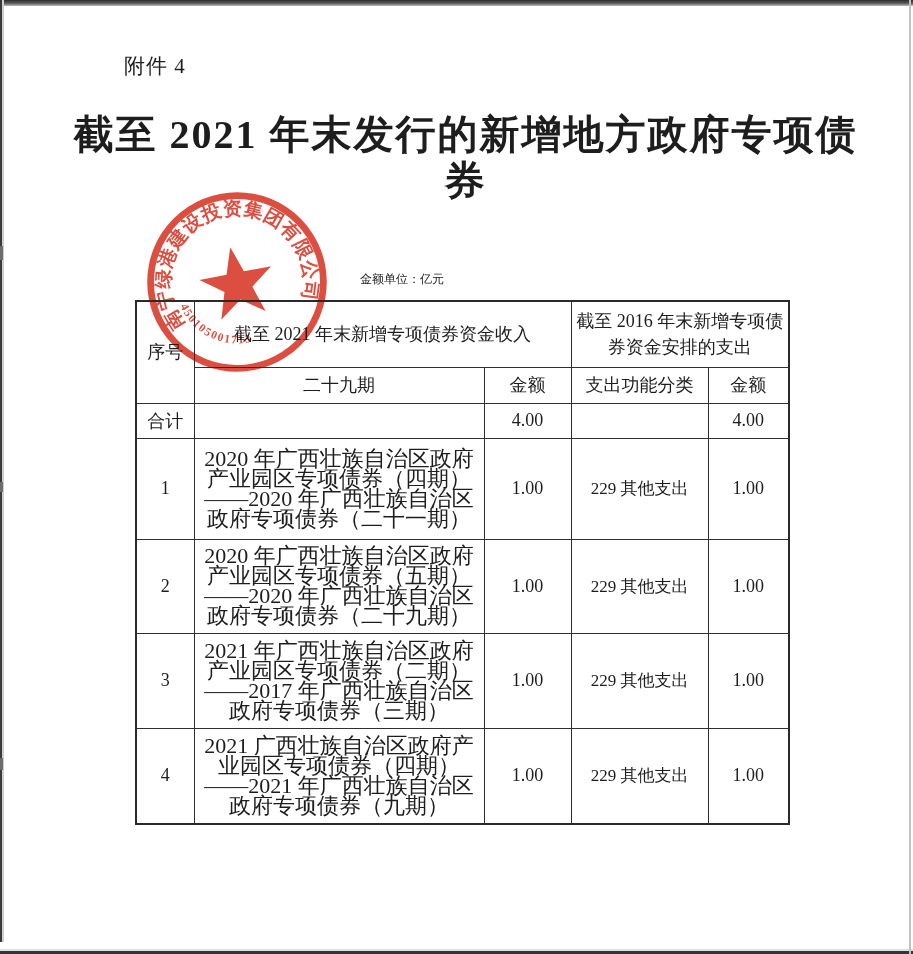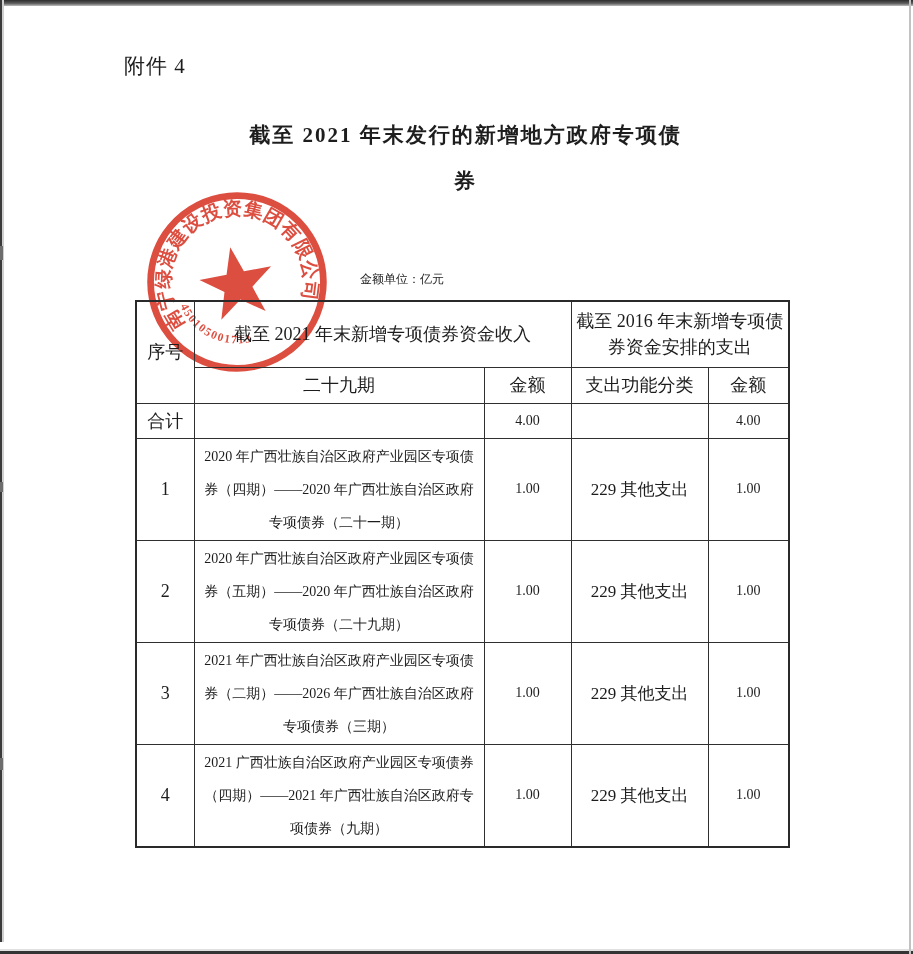--- a/index.html
+++ b/index.html
@@ -17,21 +17,21 @@
   .edge-left{position:absolute;left:0;top:0;width:4px;height:942px;
     background:linear-gradient(90deg,#3a3a3a 0 2px,#cfcfcf 2px 4px);}
   .edge-bottom{position:absolute;left:0;bottom:0;width:913px;height:5px;
     background:linear-gradient(0deg,#343434 0 3px,#e0e0e0 3px 5px);}
   .edge-right{position:absolute;right:2px;top:0;width:2px;height:954px;background:#c2c2c2;}
   .edge-mark{position:absolute;background:#6d6d6d;}
 
   .attachment{position:absolute;left:124px;top:52px;font-size:21px;letter-spacing:1px;}
 
   .doc-title{position:absolute;left:18px;top:112px;width:895px;text-align:center;
-    font-size:21px;font-weight:700;line-height:46px;letter-spacing:2px;}
+    font-size:40px;font-weight:700;line-height:46px;letter-spacing:2px;}
 
   .unit-note{position:absolute;left:8px;top:271px;width:788px;text-align:center;font-size:12px;}
 
   
   .seal{position:absolute;left:141px;top:186px;width:192px;height:192px;
     transform:rotate(-11deg);mix-blend-mode:multiply;opacity:.9;pointer-events:none;}
   .seal svg{width:100%;height:100%;}
   .seal text{font-family:"Liberation Serif","DejaVu Serif",serif;font-weight:700;}
 
   
@@ -48,22 +48,22 @@
   table.main{border:2px solid #2a2a2a;}
   thead tr.group-row{height:66px;}
   thead tr.sub-row{height:36px;}
   thead th{font-size:18px;line-height:26px;}
   th.group-head{padding:2px 14px;}
   tbody tr.row-total{height:35px;font-size:18px;}
   tbody tr:nth-child(2){height:101px;}
   tbody tr:nth-child(3){height:94px;}
   tbody tr:nth-child(4){height:95px;}
   tbody tr:nth-child(5){height:96px;}
-  td.bond{font-size:14px;line-height:33px;padding:2px 11px;}
-  td.amt{font-size:14px;}
+  td.bond{font-size:22px;line-height:20px;padding:2px 11px;}
+  td.amt{font-size:18px;}
   td.cat{font-size:17px;}
   td.serial{font-size:18px;}
 </style>
 </head>
 <body>
 
 <div class="page">
 
   <div class="edge-top"></div>
   <div class="edge-left"></div>
@@ -137,21 +137,21 @@
     </tr>
         <tr>
       <td class="serial">2</td>
       <td class="bond">2020 年广西壮族自治区政府产业园区专项债券（五期）——2020 年广西壮族自治区政府专项债券（二十九期）</td>
       <td class="amt">1.00</td>
       <td class="cat">229 其他支出</td>
       <td class="amt">1.00</td>
     </tr>
         <tr>
       <td class="serial">3</td>
-      <td class="bond">2021 年广西壮族自治区政府产业园区专项债券（二期）——2026 年广西壮族自治区政府专项债券（三期）</td>
+      <td class="bond">2021 年广西壮族自治区政府产业园区专项债券（二期）——2017 年广西壮族自治区政府专项债券（三期）</td>
       <td class="amt">1.00</td>
       <td class="cat">229 其他支出</td>
       <td class="amt">1.00</td>
     </tr>
         <tr>
       <td class="serial">4</td>
       <td class="bond">2021 广西壮族自治区政府产业园区专项债券（四期）——2021 年广西壮族自治区政府专项债券（九期）</td>
       <td class="amt">1.00</td>
       <td class="cat">229 其他支出</td>
       <td class="amt">1.00</td>

